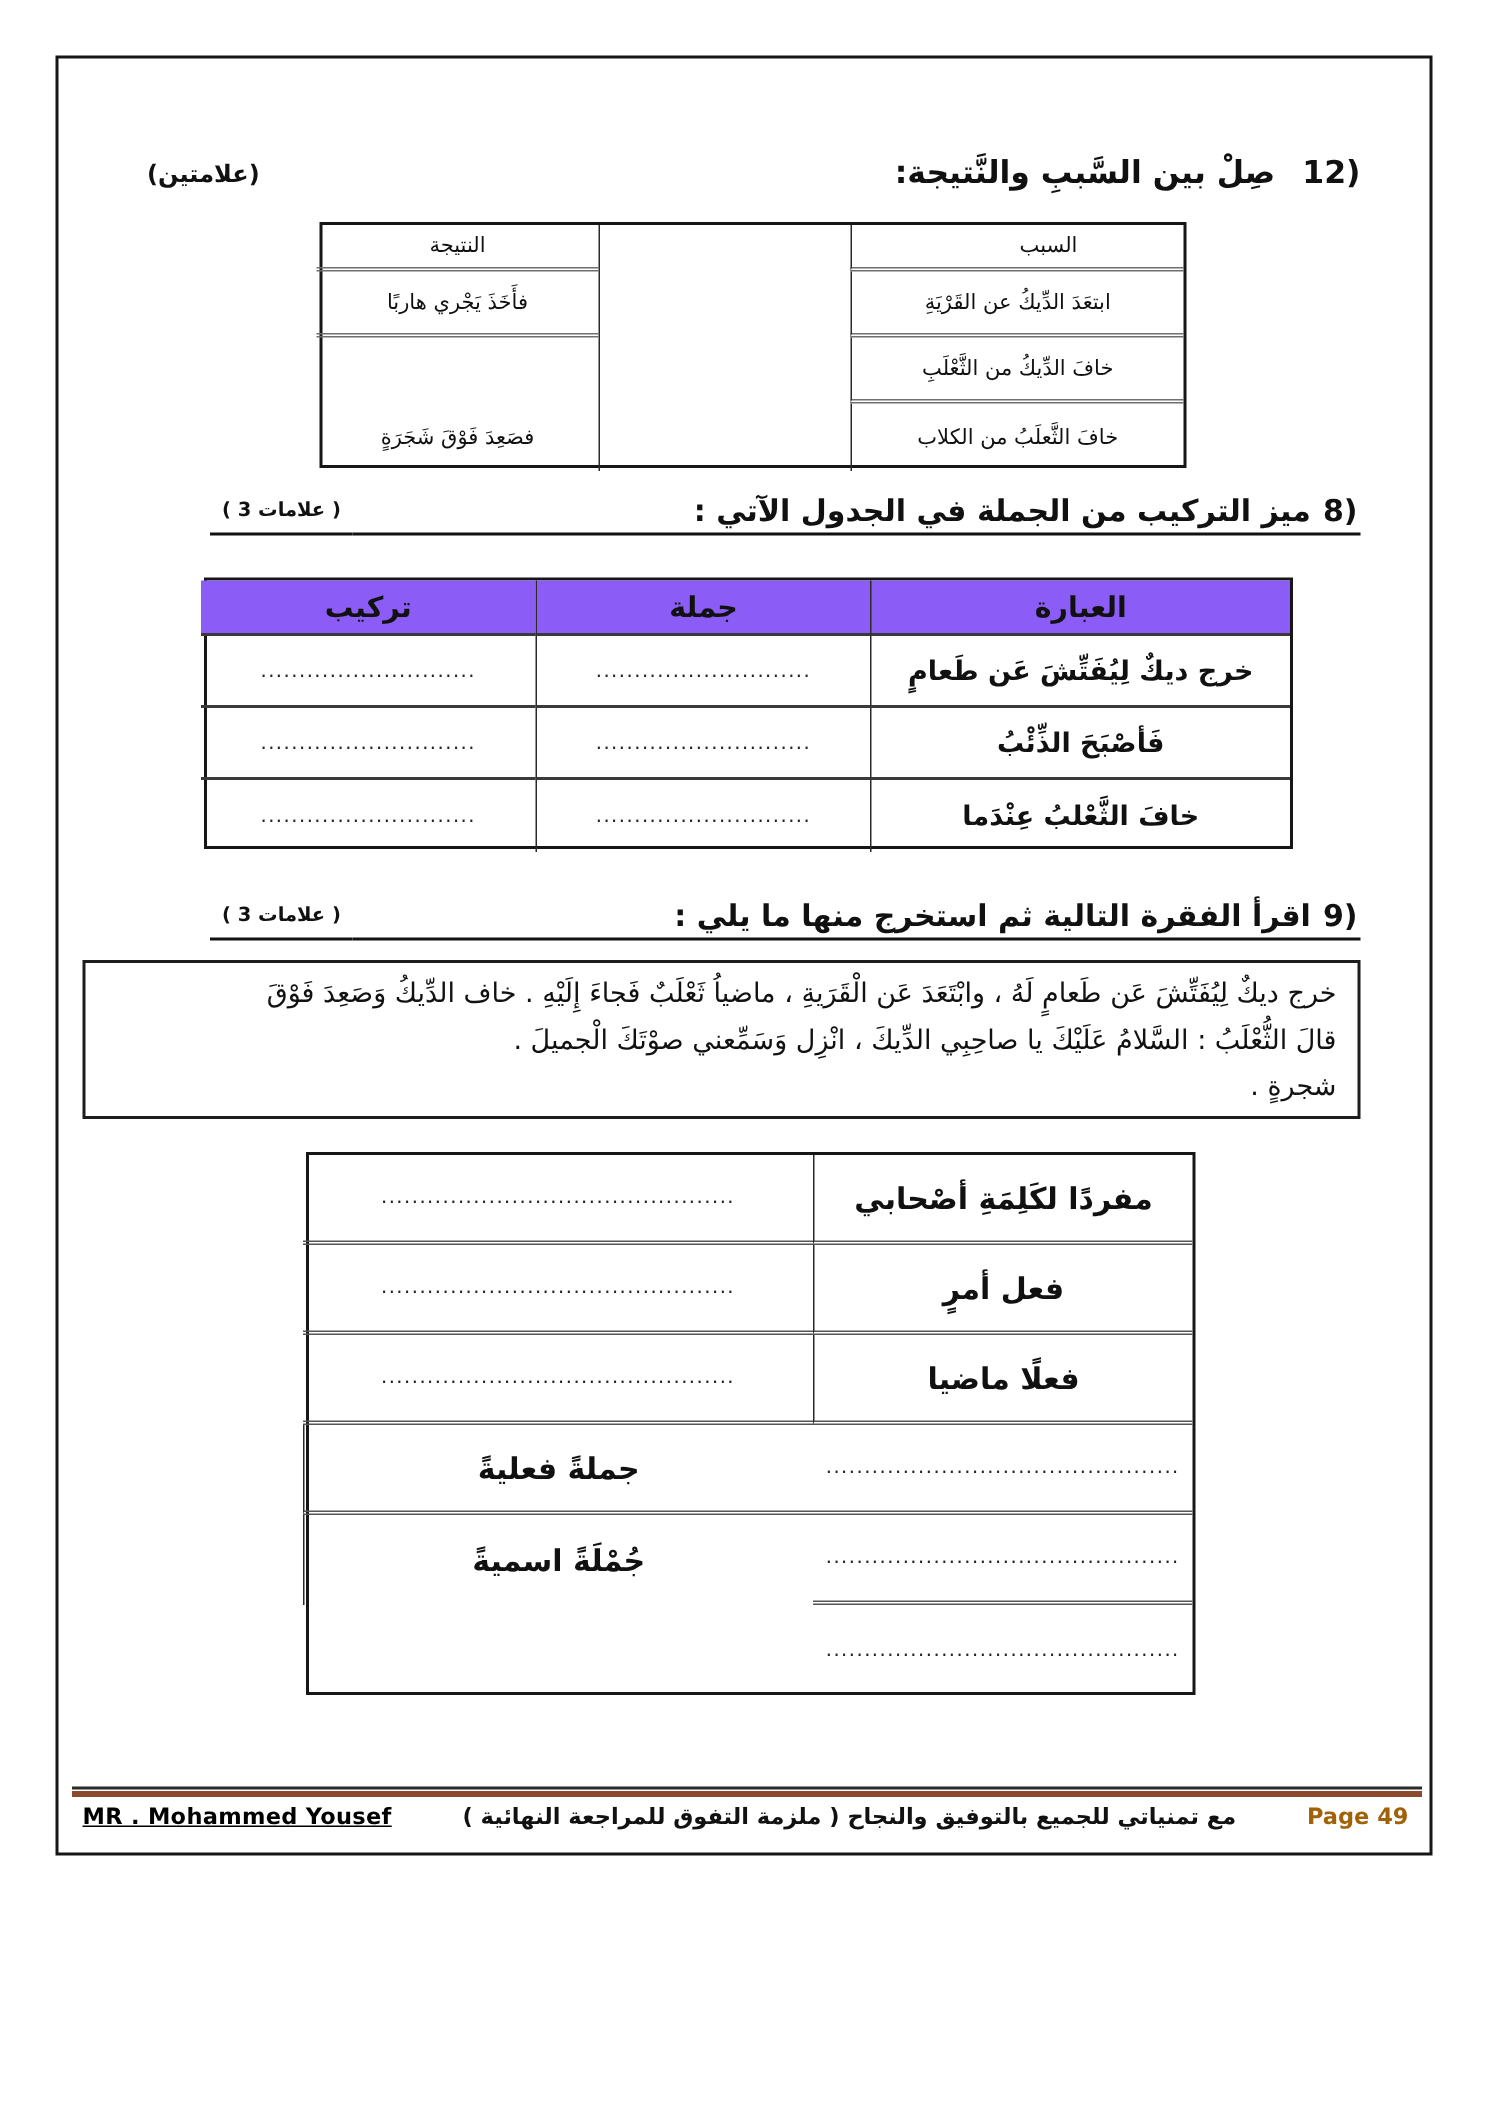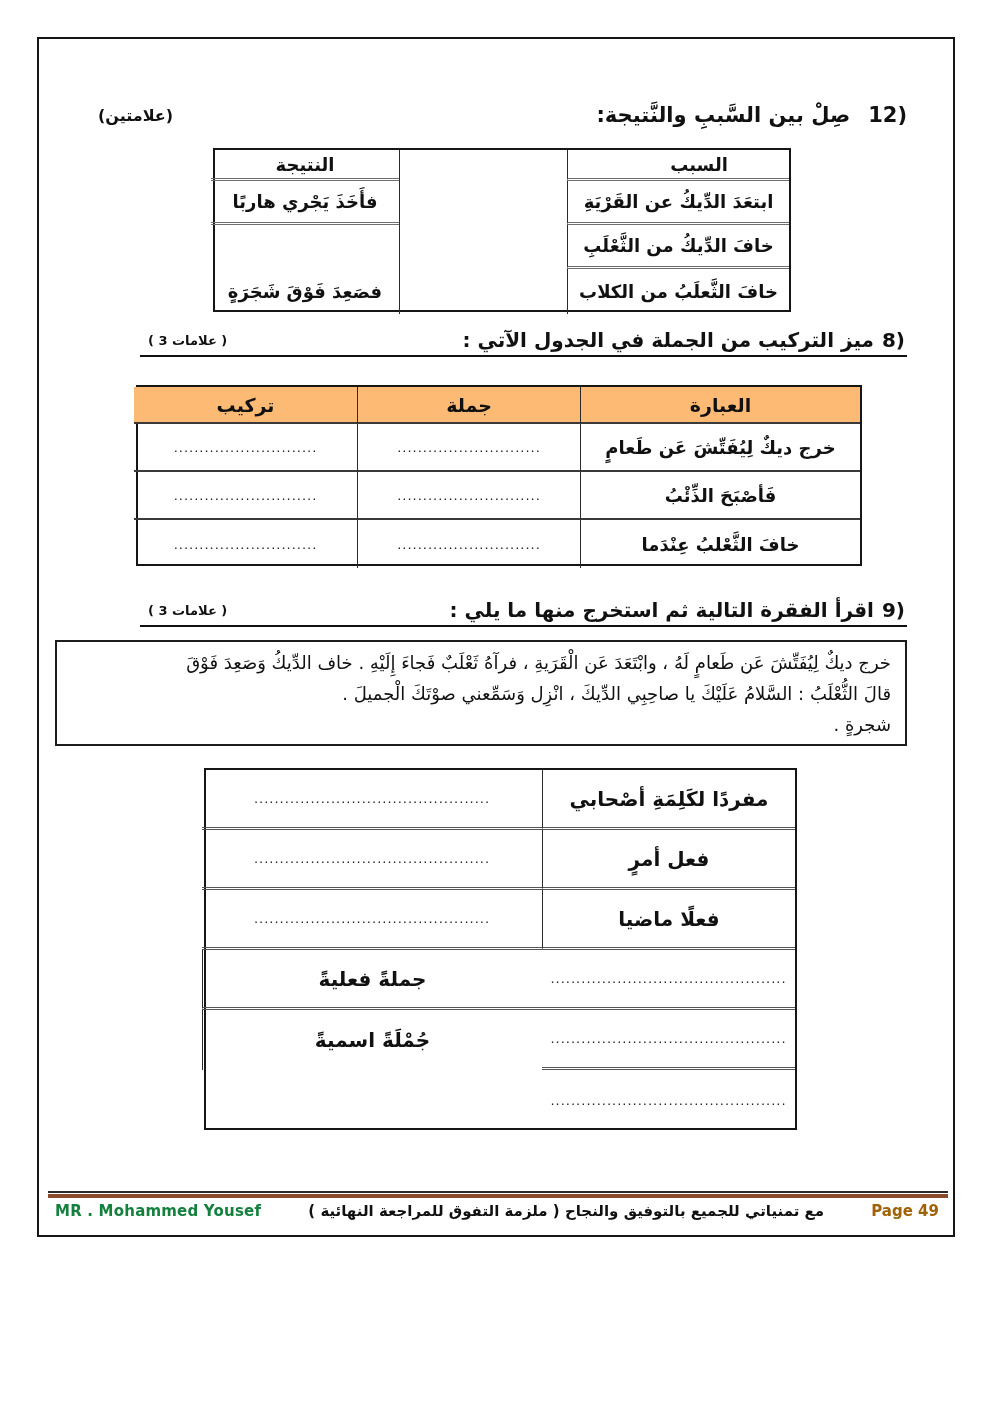--- a/index.html
+++ b/index.html
@@ -25,21 +25,21 @@
 
   
   .q12-table {
     left:174px; top:109px; width:578px; height:164px; direction:rtl;
     display:grid; grid-template-columns:222px 168px 188px;
     grid-template-rows:31px 44px 44px 45px;
     border:2px solid #161616; box-sizing:border-box; background:#fff;
   }
   .q12-cell {
     display:flex; align-items:center; justify-content:center;
-    font-weight:700; font-size:18px; box-sizing:border-box;
+    font-weight:400; font-size:14px; box-sizing:border-box;
     border-left:1.5px solid #2a2a2a; border-bottom:3px double #6f6f6f;
   }
   .q12-cell:nth-last-child(-n+1), .q12-cell.lastrow { border-bottom:none; }
   .q12-mid {
     grid-column:2; grid-row:1 / span 4; box-sizing:border-box;
     border-left:1.5px solid #2a2a2a;
   }
   .q12-col3 { border-left:none; }
 
   
@@ -58,21 +58,21 @@
     display:grid; grid-template-columns:280px 223px 223px;
     grid-template-rows:37px 48px 48px 48px;
     border:2px solid #161616; box-sizing:border-box; background:#fff;
   }
   .q8-cell {
     display:flex; align-items:center; justify-content:center; box-sizing:border-box;
     border-left:1.5px solid #2a2a2a; border-bottom:2px solid #3a3a3a;
   }
   .q8-cell.colend { border-left:none; }
   .q8-cell.rowend { border-bottom:none; }
-  .q8-th { background:#fdba74; font-weight:700; font-size:19px; }
+  .q8-th { background:#8b5cf6; font-weight:700; font-size:19px; }
   .q8-phrase { font-weight:700; font-size:18px; }
   .dots { font-size:13px; letter-spacing:1px; color:#222; overflow:hidden; white-space:nowrap; }
 
   
   .q9-box {
     left:16px; top:601px; width:852px; height:106px; box-sizing:border-box;
     border:2px solid #1d1d1d; direction:rtl; text-align:right;
     padding:5px 14px 0 10px; font-size:18px; line-height:31px;
   }
   .q9-line { white-space:nowrap; }
@@ -92,21 +92,21 @@
   .q9-label { font-weight:700; font-size:20px; }
 
   
   .footer-rule { left:9px; top:1152px; width:900px; }
   .footer-rule .dark { height:0; border-top:2px solid #2b2b2b; }
   .footer-rule .brown { height:4px; margin-top:1px; }
   .footer-row {
     left:16px; top:1163px; width:884px; display:flex; align-items:center;
     justify-content:space-between; font-size:15px;
   }
-  .footer-teacher { direction:ltr; font-weight:700; color:#15803d; letter-spacing:0.2px; }
+  .footer-teacher { direction:ltr; font-weight:700; color:#000000; letter-spacing:0.2px;text-decoration:underline; }
   .footer-msg { direction:rtl; font-weight:700; font-size:15px; }
   .footer-page { direction:ltr; font-weight:700; color:#a16207; }
 </style>
 </head>
 <body>
 
 <div class="page">
   <div class="frame">
 
     <div class="abs q12-head">
@@ -161,21 +161,21 @@
     <div class="abs rule-row q9-head">
       <div class="rule-title">
         <span class="q-num">9)</span>
         <span>اقرأ الفقرة التالية ثم استخرج منها ما يلي :</span>
       </div>
       <div class="rule-fill"></div>
       <div class="rule-marks">( 3 علامات )</div>
     </div>
 
     <div class="abs q9-box">
-      <div class="q9-line">خرج ديكٌ لِيُفَتِّشَ عَن طَعامٍ لَهُ ، وابْتَعَدَ عَن الْقَرَيةِ ، فرآهُ ثَعْلَبٌ فَجاءَ إِلَيْهِ . خاف الدِّيكُ وَصَعِدَ فَوْقَ</div>
+      <div class="q9-line">خرج ديكٌ لِيُفَتِّشَ عَن طَعامٍ لَهُ ، وابْتَعَدَ عَن الْقَرَيةِ ، ماضياُ ثَعْلَبٌ فَجاءَ إِلَيْهِ . خاف الدِّيكُ وَصَعِدَ فَوْقَ</div>
       <div class="q9-line">قالَ الثُّعْلَبُ : السَّلامُ عَلَيْكَ يا صاحِبِي الدِّيكَ ، انْزِل وَسَمِّعني صوْتَكَ الْجميلَ .</div>
       <div class="q9-line">شجرةٍ .</div>
     </div>
 
     <div class="abs q9-table">
       <div class="q9-cell q9-label">مفردًا لكَلِمَةِ أصْحابي</div>
       <div class="q9-cell dots colend">..............................................</div>
 
       <div class="q9-cell q9-label">فعل أمرٍ</div>
       <div class="q9-cell dots colend">..............................................</div>

